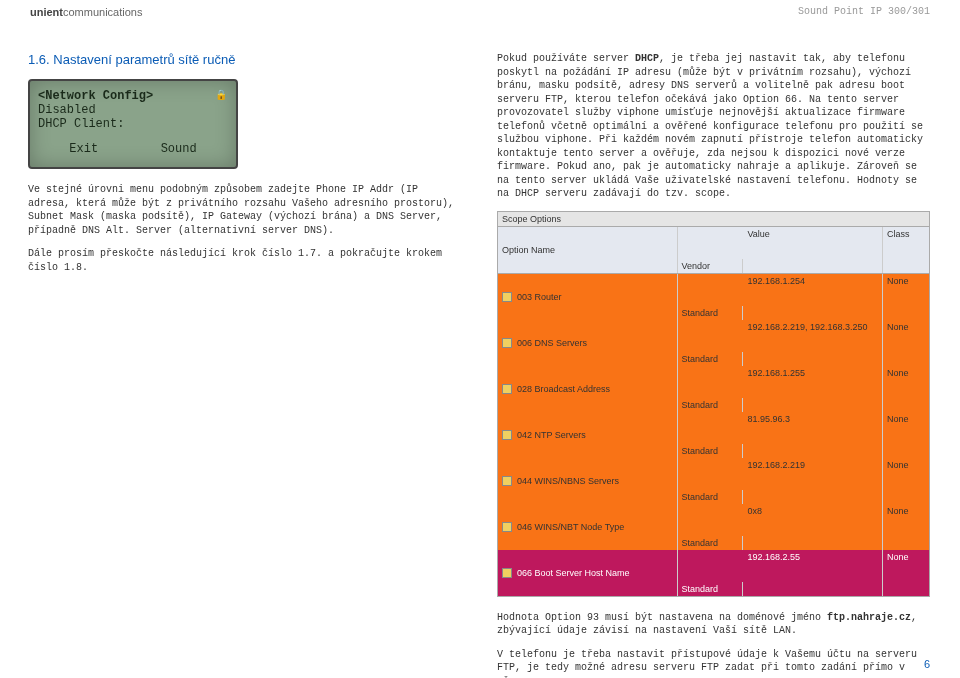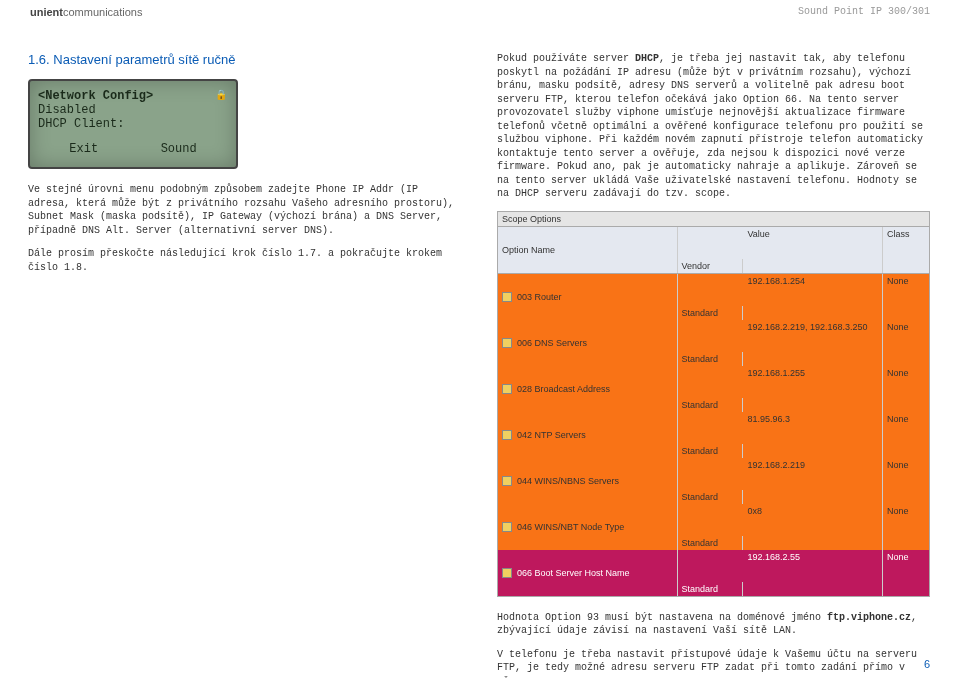--- a/index.html
+++ b/index.html
@@ -196,20 +196,20 @@
             <span class="tag"></span>
             <span>066 Boot Server Host Name</span>
           </div>
         <div class="c2">Standard</div>
         <div class="c3">192.168.2.55</div>
         <div class="c4">None</div>
       </div>
     </div>
 
     <p>
-      <span>Hodnota Option 93 musí být nastavena na doménové jméno </span><b>ftp.viphone.cz</b><span>, zbývající údaje závisí na nastavení Vaší sítě LAN.</span>
+      <span>Hodnota Option 93 musí být nastavena na doménové jméno </span><b>ftp.nahraje.cz</b><span>, zbývající údaje závisí na nastavení Vaší sítě LAN.</span>
     </p>
     <p>V telefonu je třeba nastavit přístupové údaje k Vašemu účtu na serveru FTP, je tedy možné adresu serveru FTP zadat při tomto zadání přímo v něm.</p>
   </div>
 
 </div>
 
 <div class="pagenum">6</div>
 
 </body></html>

